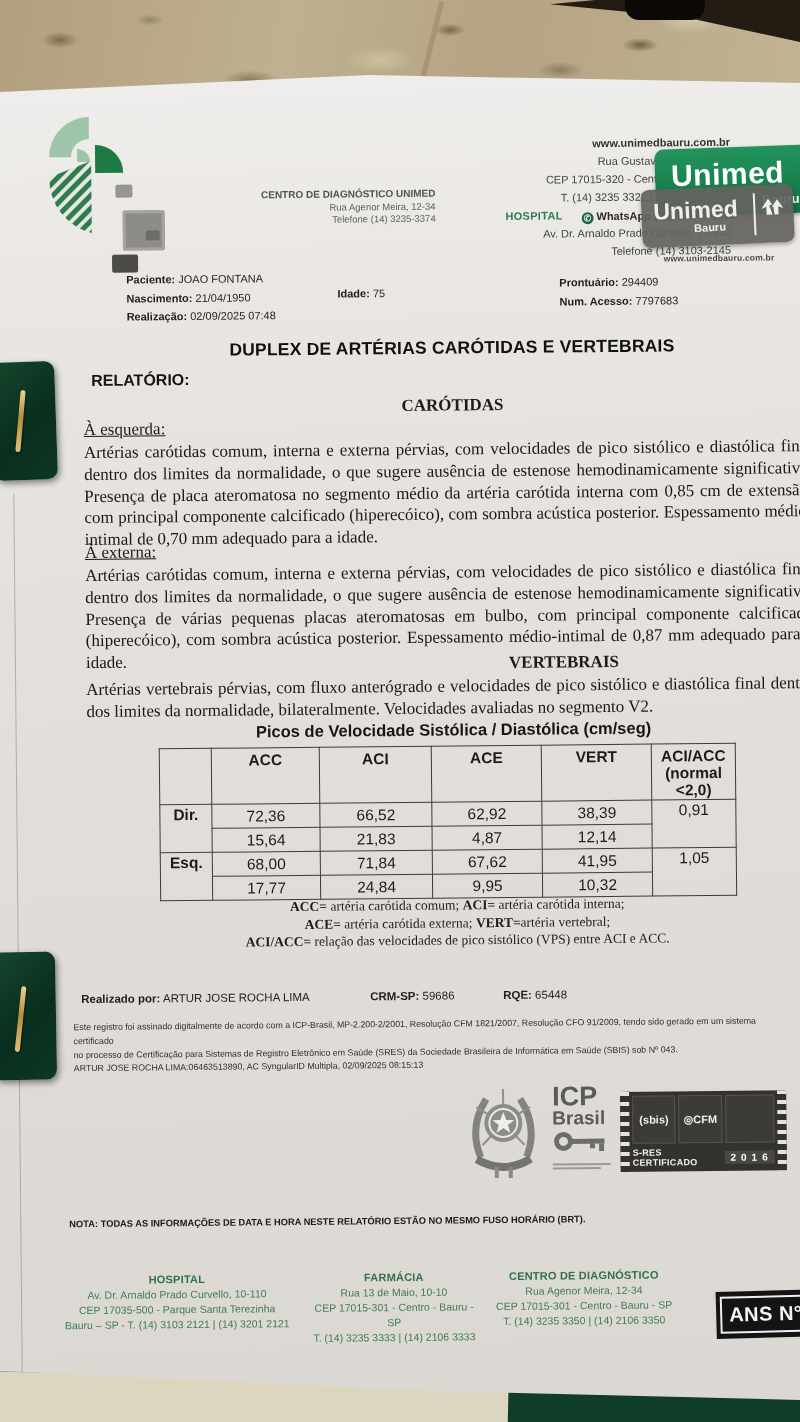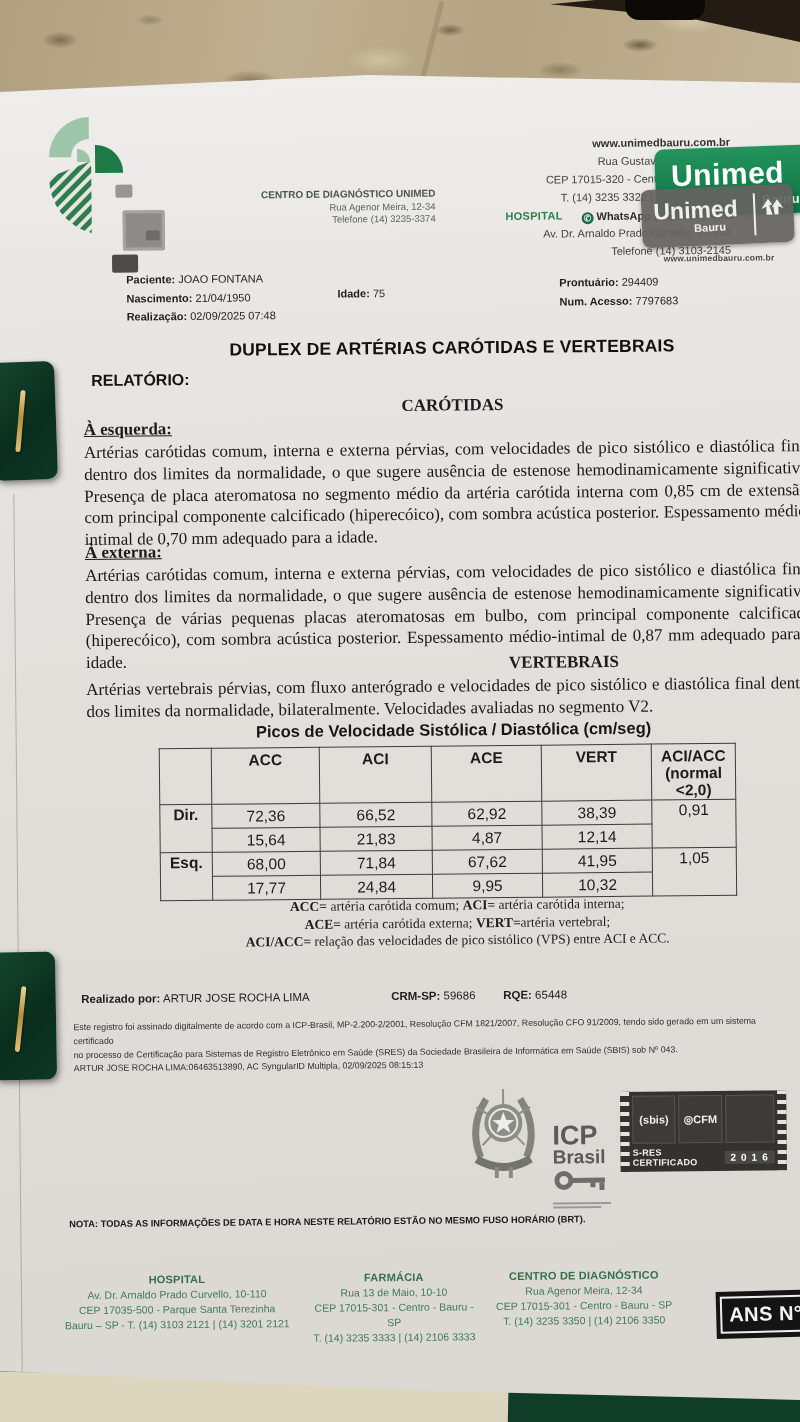--- a/index.html
+++ b/index.html
@@ -97,21 +97,21 @@
   .p-age { position:absolute; left:341px; top:16px;text-align:center; }
   .p-right { position:absolute; left:563px; top:7px; }
 
   
   .title { position:absolute; left:110px; top:268px; width:690px; text-align:center;
     font-size:17.5px; font-weight:bold; color:#111; letter-spacing:.2px; }
   .relatorio { position:absolute; left:94px; top:299px; font-size:16px; font-weight:bold; color:#151515; }
   .serif { font-family:"Liberation Serif",serif; }
   .h-carotidas { position:absolute; left:110px; top:326px; width:690px; text-align:center;
     font-size:17px; font-weight:bold; }
-  .h-side { position:absolute; left:86px; font-size:17px; font-weight:bold; text-decoration:underline; }
+  .h-side { position:absolute; left:86px; font-size:17px; font-weight:normal; text-decoration:underline; }
   .h-left { top:347px; } .h-right { top:470px; }
   .para { position:absolute; left:86px; width:728px; font-size:17px; line-height:21.8px;
     text-align:justify; color:#181818; }
   .p1 { top:369px; } .p2 { top:492px; }
   .h-vertebrais { position:absolute; left:214px; top:584px; width:700px; text-align:center;
     font-size:17px; font-weight:bold; }
   .p3 { top:606px; }
   .tbl-caption { position:absolute; left:158px; top:651px; width:590px; text-align:center;
     font-size:16.5px; font-weight:bold; color:#161616; }
 
@@ -127,28 +127,28 @@
   .ratio { vertical-align:top; padding-top:2px; }
 
   .legend { position:absolute; left:160px; top:827px; width:590px; text-align:center;
     font-size:13.5px; line-height:17.5px; color:#1d1d1d; }
   .legend b { font-weight:bold; }
 
   
   .sig { position:absolute; left:0; top:920px; width:800px; font-size:11.5px; color:#1e1e1e; }
   .sig b { font-weight:bold; }
   .sig-name { position:absolute; left:78px; top:0; }
-  .sig-crm { position:absolute; left:388px; top:0; }
+  .sig-crm { position:absolute; left:367px; top:0; }
   .sig-rqe { position:absolute; left:500px; top:0; }
   .disclaimer { position:absolute; left:70px; top:948px; width:716px;
     font-size:8.8px; line-height:13.8px; color:#2e2e2e; }
 
   
   .coat { position:absolute; left:462px; top:1014px; }
-  .icp { position:absolute; left:548px; top:1016px; width:70px; color:#5a5a57;margin-top:39px; }
+  .icp { position:absolute; left:548px; top:1016px; width:70px; color:#5a5a57; }
   .icp .l1 { font-size:27px; font-weight:bold; line-height:24px; }
   .icp .l2 { font-size:19px; font-weight:bold; line-height:20px; }
   .icp .bars { margin-top:3px; }
   .icp .bar { height:2px; background:#9a9a96; margin:2px 0; width:58px; }
   .sres { position:absolute; left:616px; top:1024px; width:166px; height:80px; background:#34322f;
     padding:4px 12px; }
   .sres:before,.sres:after { content:""; position:absolute; top:0; width:9px; height:100%;
     background:repeating-linear-gradient(180deg,#e6e3df 0 4px,#34322f 4px 10px); }
   .sres:before { left:0; } .sres:after { right:0; }
   .sres-row { display:flex; gap:3px; height:48px; }

